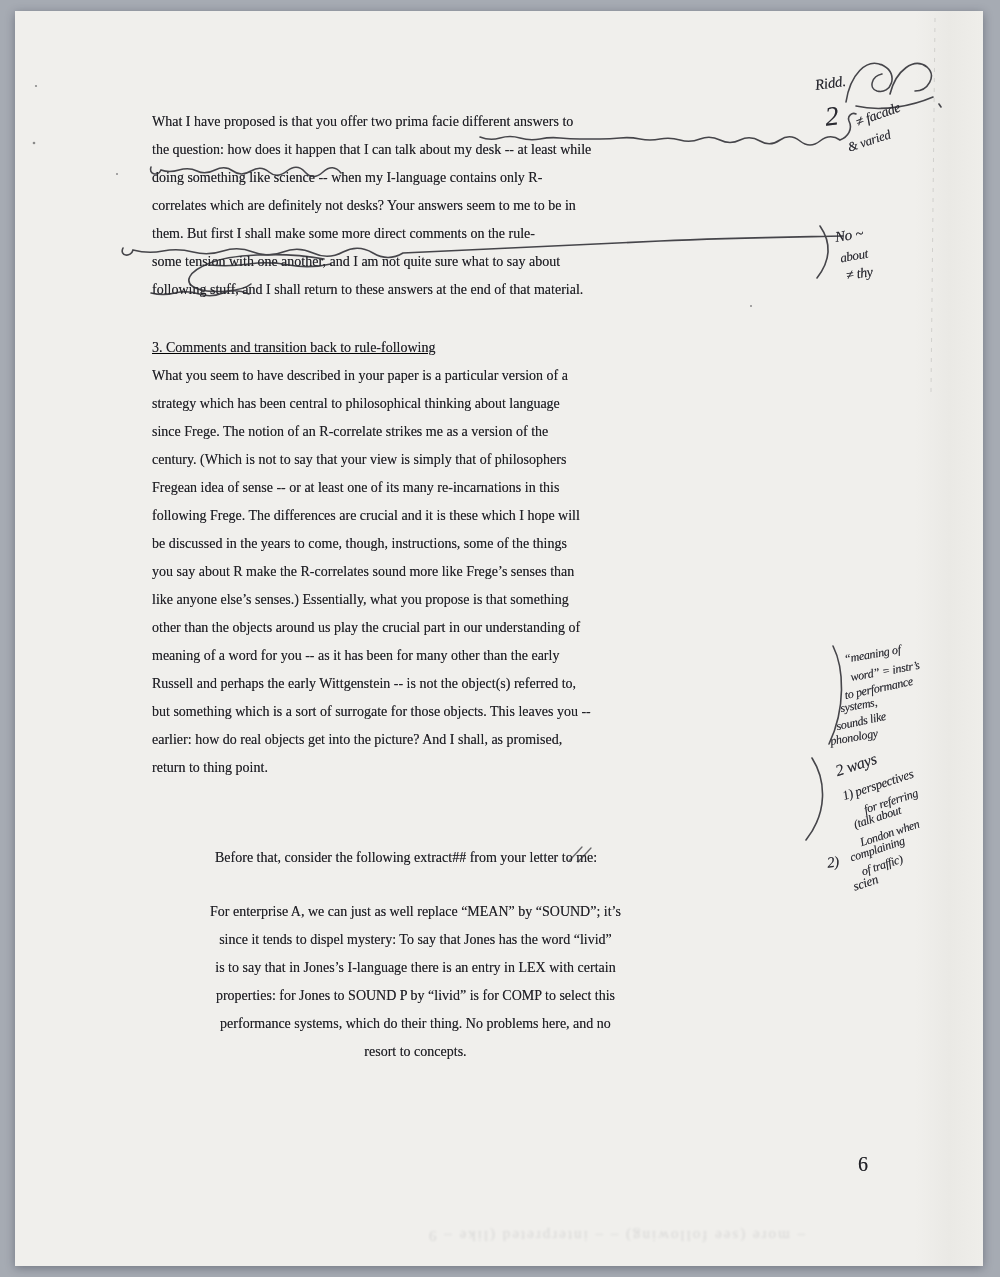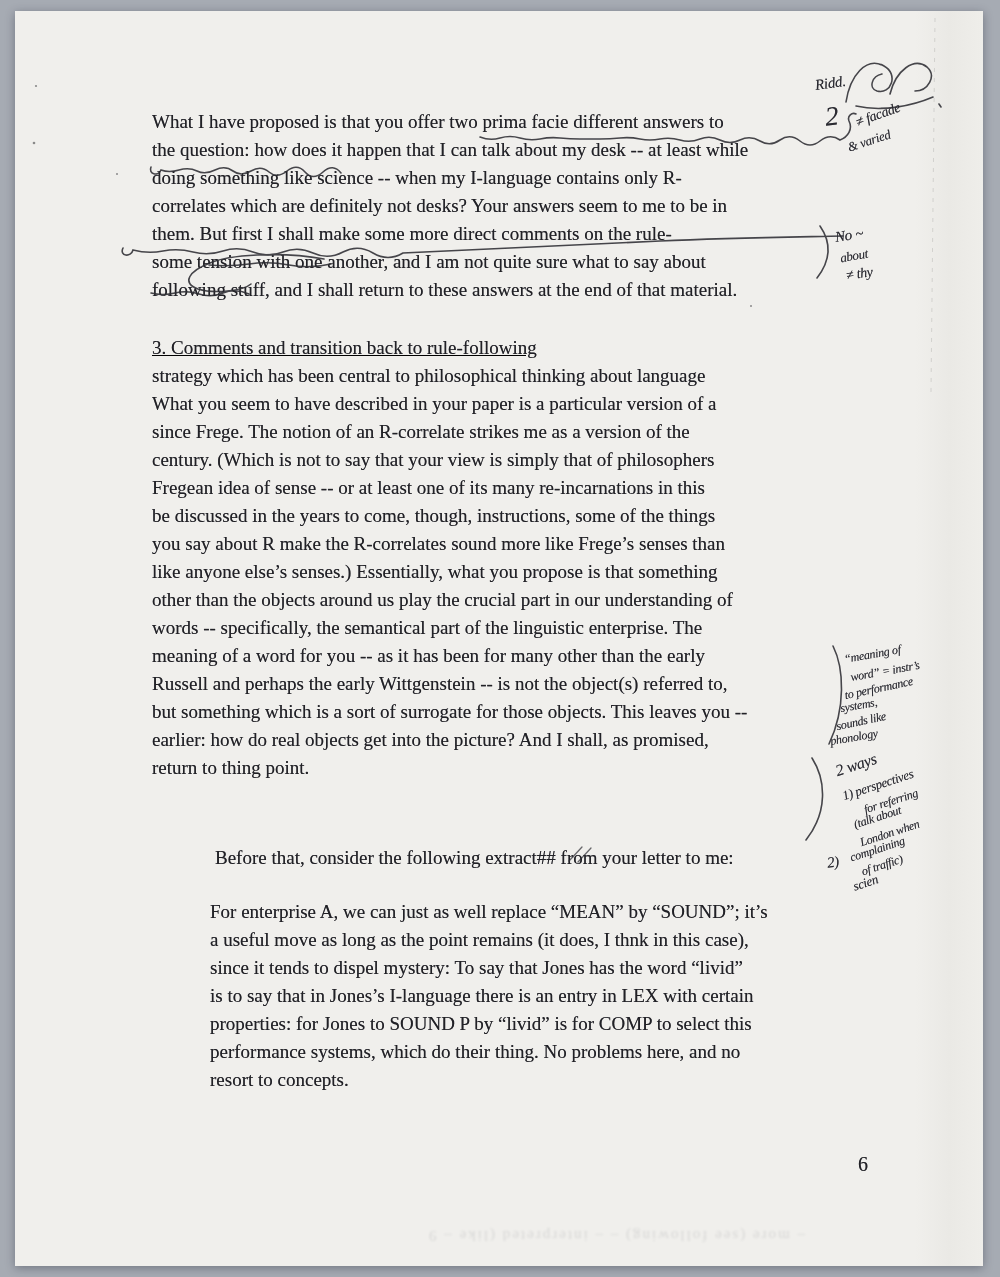--- a/index.html
+++ b/index.html
@@ -9,28 +9,28 @@
     font-family:"Liberation Serif", serif;
   }
   .stage{position:absolute;inset:0;}
   .paper{
     position:absolute;left:15px;top:11px;width:968px;height:1255px;
     background:linear-gradient(90deg,#f0efec 0%,#f0efec 93%,#eae9e5 96.5%,#efeeea 100%);
     box-shadow:0 2px 9px rgba(35,40,55,.4);
   }
   .para{position:absolute;}
   .tl{
-    white-space:nowrap;font-size:19px;line-height:28px;color:#212126;
+    white-space:nowrap;font-size:14px;line-height:28px;color:#212126;
     text-shadow:0 0 .5px rgba(30,30,40,.55);
   }
   .p1{left:137px;top:97px;}
   .heading{left:137px;top:323px;text-decoration:underline;}
   .p2{left:137px;top:351px;}
   .before-line{left:200px;top:833px;}
-  .quote{left:195px;top:887px;}
+  .quote{left:195px;top:887px;text-align:center;}
   .pagenum{left:843px;top:1139px;font-size:20px;}
   .ghost{
     position:absolute;left:190px;top:1216px;width:600px;
     transform:rotate(180deg);
     font-size:15px;letter-spacing:2px;color:#40454d;opacity:.14;
     filter:blur(1.1px);white-space:nowrap;
   }
   .pen-svg{position:absolute;left:0;top:0;z-index:5;pointer-events:none;}
   .hw{
     position:absolute;z-index:6;color:#2a2a31;
@@ -53,44 +53,43 @@
       <div class="tl">them. But first I shall make some more direct comments on the rule-</div>
       <div class="tl">some tension with one another, and I am not quite sure what to say about</div>
       <div class="tl">following stuff, and I shall return to these answers at the end of that material.</div>
     </div>
 
     <div class="para heading">
       <div class="tl">3. Comments and transition back to rule-following</div>
     </div>
 
     <div class="para p2">
+      <div class="tl">What you seem to have described in your paper is a particular version of a</div>
       <div class="tl">strategy which has been central to philosophical thinking about language</div>
-      <div class="tl">What you seem to have described in your paper is a particular version of a</div>
       <div class="tl">since Frege. The notion of an R-correlate strikes me as a version of the</div>
       <div class="tl">century. (Which is not to say that your view is simply that of philosophers</div>
       <div class="tl">Fregean idea of sense -- or at least one of its many re-incarnations in this</div>
+      <div class="tl">following Frege. The differences are crucial and it is these which I hope will</div>
       <div class="tl">be discussed in the years to come, though, instructions, some of the things</div>
       <div class="tl">you say about R make the R-correlates sound more like Frege’s senses than</div>
       <div class="tl">like anyone else’s senses.) Essentially, what you propose is that something</div>
       <div class="tl">other than the objects around us play the crucial part in our understanding of</div>
-      <div class="tl">words -- specifically, the semantical part of the linguistic enterprise. The</div>
       <div class="tl">meaning of a word for you -- as it has been for many other than the early</div>
       <div class="tl">Russell and perhaps the early Wittgenstein -- is not the object(s) referred to,</div>
       <div class="tl">but something which is a sort of surrogate for those objects. This leaves you --</div>
       <div class="tl">earlier: how do real objects get into the picture? And I shall, as promised,</div>
       <div class="tl">return to thing point.</div>
     </div>
 
     <div class="para before-line">
       <div class="tl">Before that, consider the following extract## from your letter to me:</div>
     </div>
 
     <div class="para quote">
       <div class="tl">For enterprise A, we can just as well replace “MEAN” by “SOUND”; it’s</div>
-      <div class="tl">a useful move as long as the point remains (it does, I thnk in this case),</div>
       <div class="tl">since it tends to dispel mystery: To say that Jones has the word “livid”</div>
       <div class="tl">is to say that in Jones’s I-language there is an entry in LEX with certain</div>
       <div class="tl">properties: for Jones to SOUND P by “livid” is for COMP to select this</div>
       <div class="tl">performance systems, which do their thing. No problems here, and no</div>
       <div class="tl">resort to concepts.</div>
     </div>
 
     <div class="para pagenum tl">6</div>
 
     <div class="ghost">– more (see following) –     – interpreted (like –      9</div>

